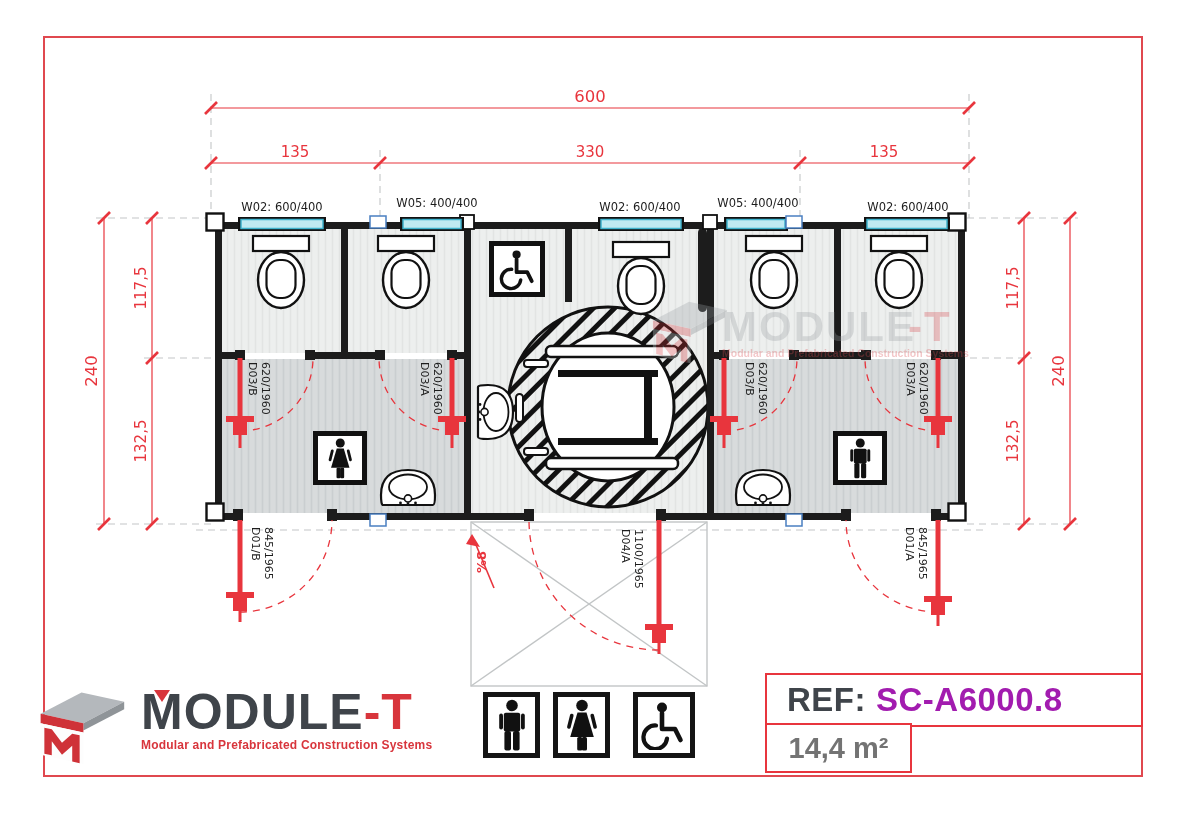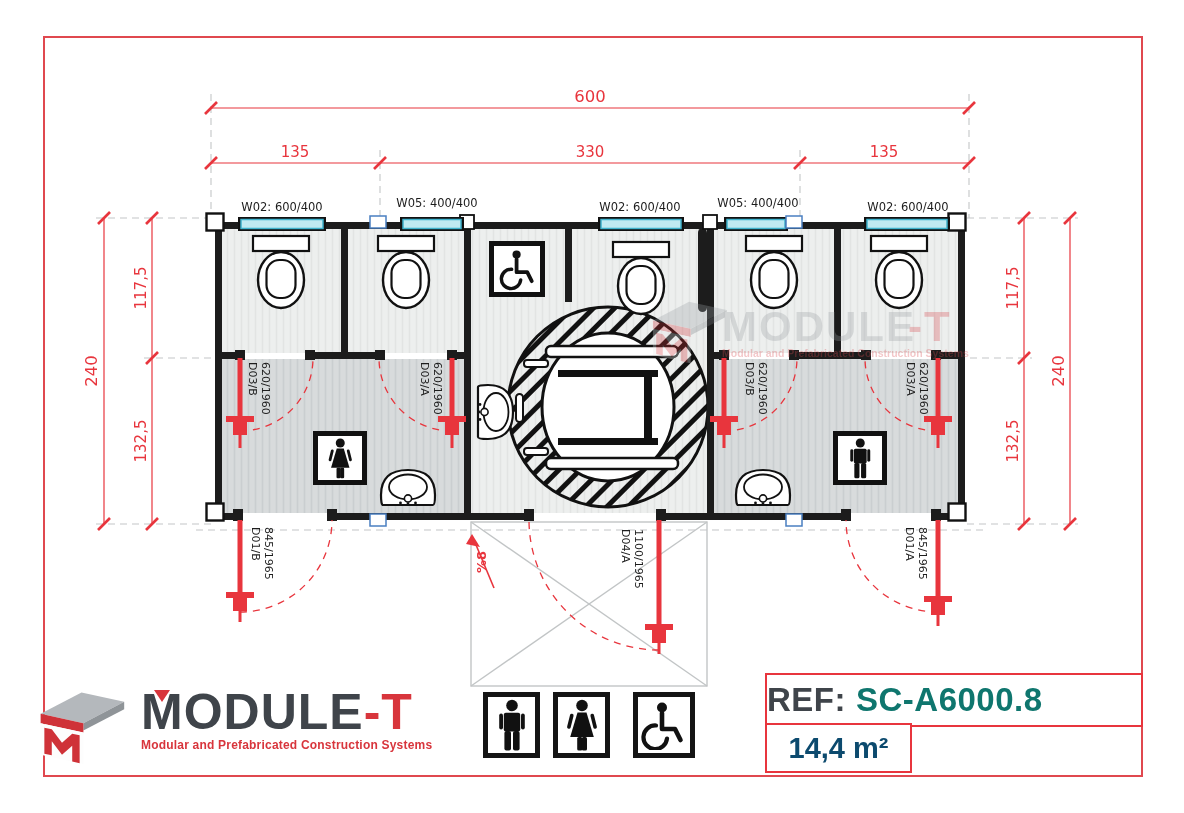--- a/index.html
+++ b/index.html
@@ -25,29 +25,29 @@
          line-height:48px;position:relative;display:inline-block;}
   .brand .t{color:#d8353c;}
   .m-notch{position:absolute;left:13px;top:2px;width:0;height:0;
            border-left:8px solid transparent;border-right:8px solid transparent;
            border-top:12px solid #d8353c;}
   .tagline{font-size:12px;font-weight:bold;color:#d8353c;letter-spacing:0.2px;margin-top:2px;}
   .wc-box{position:absolute;top:692px;height:56px;border:5px solid #141414;
           background:#fff;display:flex;align-items:center;justify-content:center;}
   .ref-row1{position:absolute;left:765px;top:673px;width:378px;height:54px;
             border:2px solid #e8353d;background:#fff;box-sizing:border-box;
-            display:flex;align-items:center;padding-left:0;
+            display:flex;align-items:center;padding-left:20px;
             font-size:33px;font-weight:bold;letter-spacing:0.5px;}
   .ref-row1 .lab{color:#3f444a;margin-right:10px;}
-  .ref-row1 .val{color:#0f766e;}
+  .ref-row1 .val{color:#a21caf;}
   .ref-row2{position:absolute;left:765px;top:725px;width:378px;height:50px;
             display:flex;box-sizing:border-box;}
   .ref-cell{border:2px solid #e8353d;background:#fff;box-sizing:border-box;
             display:flex;align-items:center;justify-content:center;
-            font-size:29px;font-weight:bold;color:#0c4a6e;height:50px;margin-top:-2px;}
+            font-size:29px;font-weight:bold;color:#737373;height:50px;margin-top:-2px;}
   .ref-cell.c1{width:147px;}
   .ref-cell.c2{flex:1;margin-left:-2px;}
 </style>
 </head>
 <body>
 
 <div class="frame"></div>
 
 <svg width="1184" height="813" viewBox="0 0 1184 813" style="position:absolute;left:0;top:0;">
   <defs>

